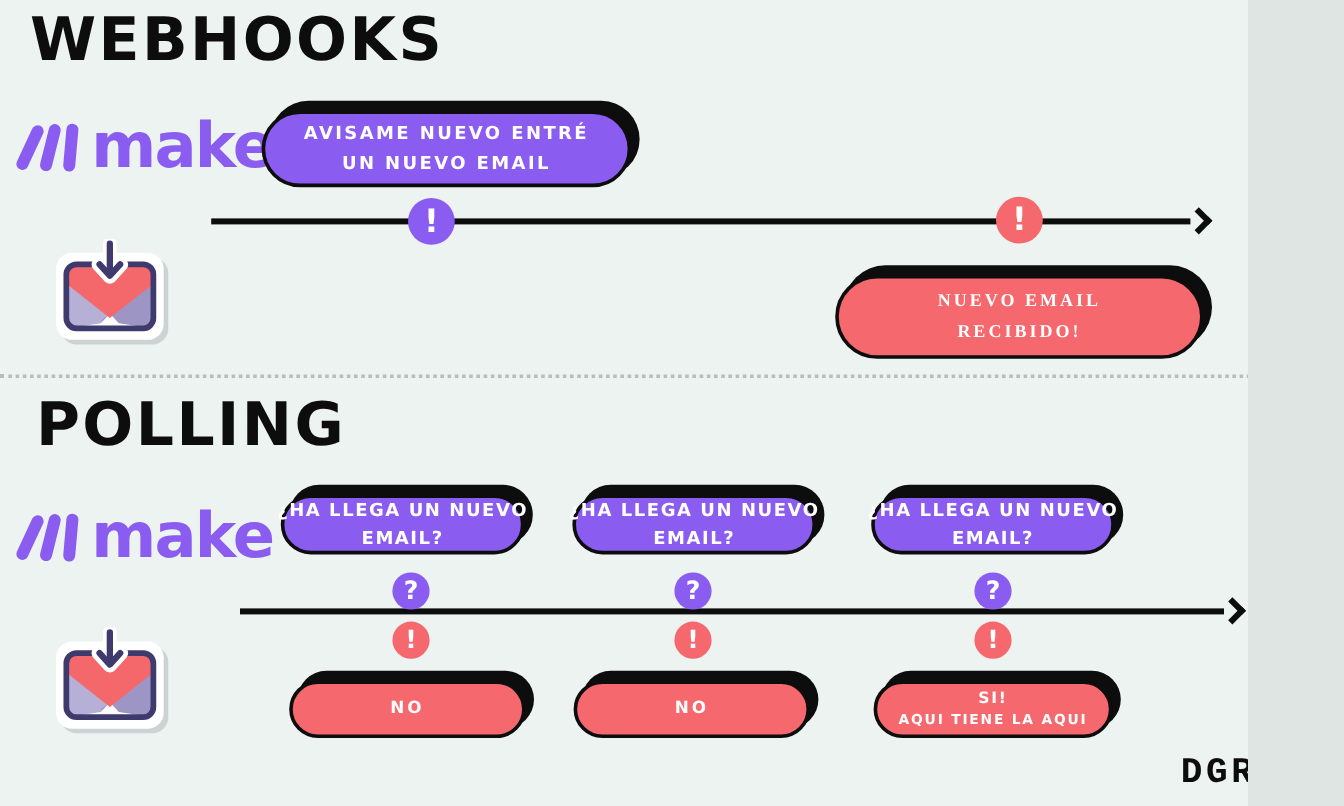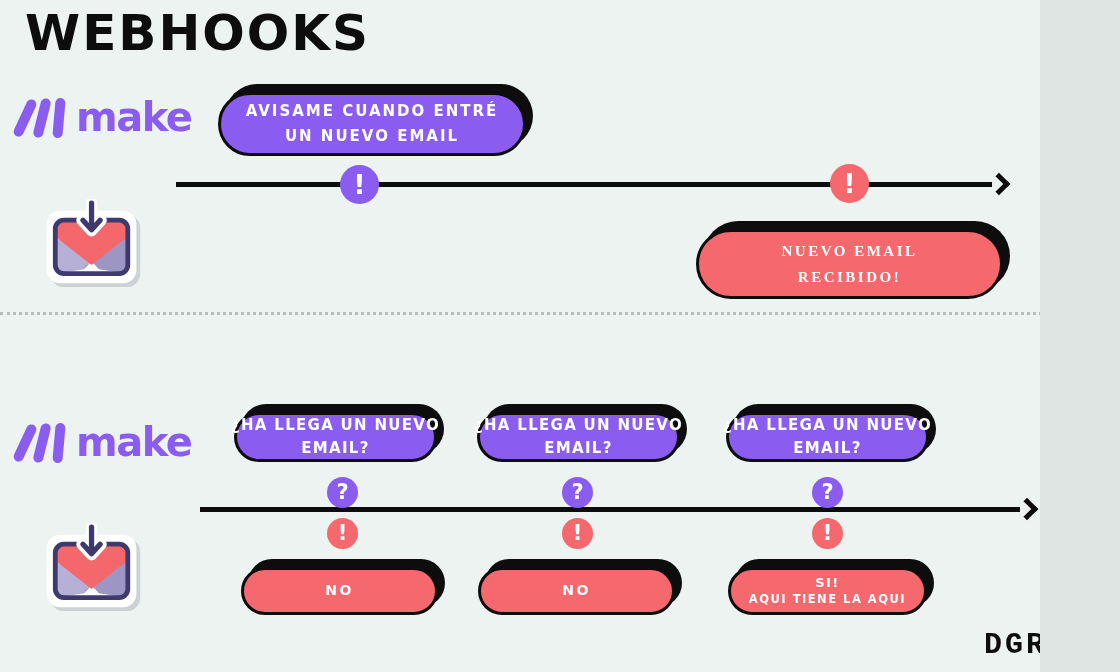--- a/index.html
+++ b/index.html
@@ -13,21 +13,21 @@
   #webhooks-title{left:25px; top:8px;}
   #polling-title{left:30px; top:329px;}
 
   
   .make-logo{position:absolute; display:flex; align-items:center; gap:12px; color:var(--purple);}
   .make-bars{display:flex; gap:7px; align-items:center; padding-top:2px;}
   .make-bar{width:10px; height:40px; background:var(--purple); border-radius:5px;}
   .make-bar.b1{transform:rotate(25deg);}
   .make-bar.b2{transform:rotate(14deg);}
   .make-bar.b3{transform:rotate(5deg);}
-  .make-word{font-size:40px; font-weight:800; letter-spacing:-1.5px; line-height:1;}
+  .make-word{font-size:52px; font-weight:800; letter-spacing:-1.5px; line-height:1;}
   #make-webhooks{left:20px; top:96px;}
   #make-polling{left:20px; top:421px;}
 
   
   .pill{position:absolute;}
   .pill::before{content:""; position:absolute; left:7px; top:-8px; right:-7px; bottom:8px; background:var(--ink); border-radius:999px;}
   .pill-face{position:absolute; inset:0; border:3px solid var(--ink); border-radius:999px;
     display:flex; flex-direction:column; align-items:center; justify-content:center;
     color:#fff; font-weight:700; text-align:center; white-space:nowrap;}
   .pill.purple .pill-face{background:var(--purple);}
@@ -88,21 +88,21 @@
     <div class="make-bars">
       <div class="make-bar b1"></div>
       <div class="make-bar b2"></div>
       <div class="make-bar b3"></div>
     </div>
     <div class="make-word">make</div>
   </div>
 
   <div class="pill purple" id="wh-request">
     <div class="pill-face">
-      <span class="line1">AVISAME CUANDO ENTRÉ</span>
+      <span class="line1">AVISAME NUEVO ENTRÉ</span>
       <span class="line2">UN NUEVO EMAIL</span>
     </div>
   </div>
 
   <div class="timeline" id="timeline-webhooks"></div>
 
   <div class="marker purple lg" id="wh-marker-request">!</div>
   <div class="marker pink lg" id="wh-marker-response">!</div>
 
   <svg class="gmail" id="gmail-webhooks" viewBox="0 0 110 96">
@@ -130,20 +130,21 @@
 
   <div class="pill pink" id="wh-response">
     <div class="pill-face">
       <span class="line1">NUEVO EMAIL</span>
       <span class="line2">RECIBIDO!</span>
     </div>
   </div>
 
   <div class="divider"></div>
 
+  <div class="title" id="polling-title">POLLING</div>
 
   <div class="make-logo" id="make-polling">
     <div class="make-bars">
       <div class="make-bar b1"></div>
       <div class="make-bar b2"></div>
       <div class="make-bar b3"></div>
     </div>
     <div class="make-word">make</div>
   </div>
 

